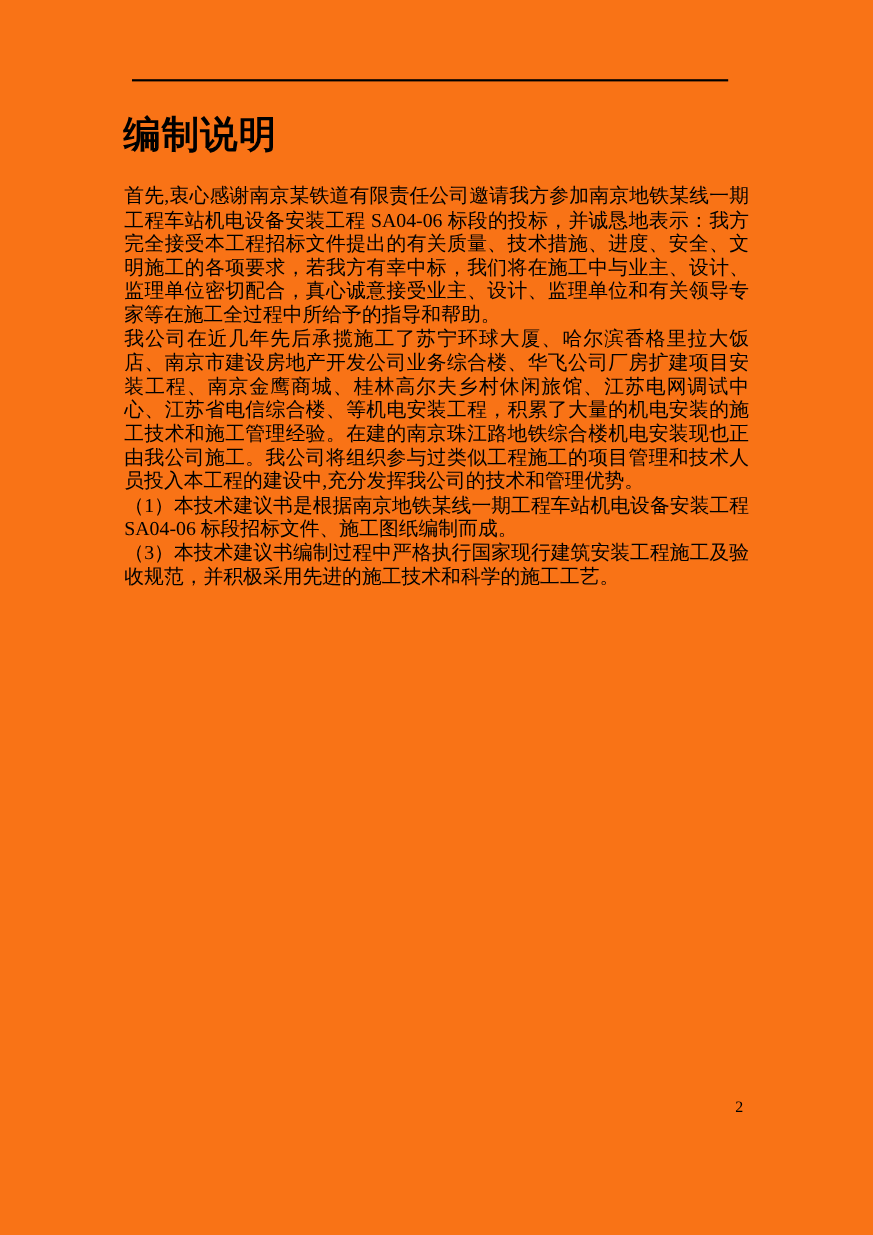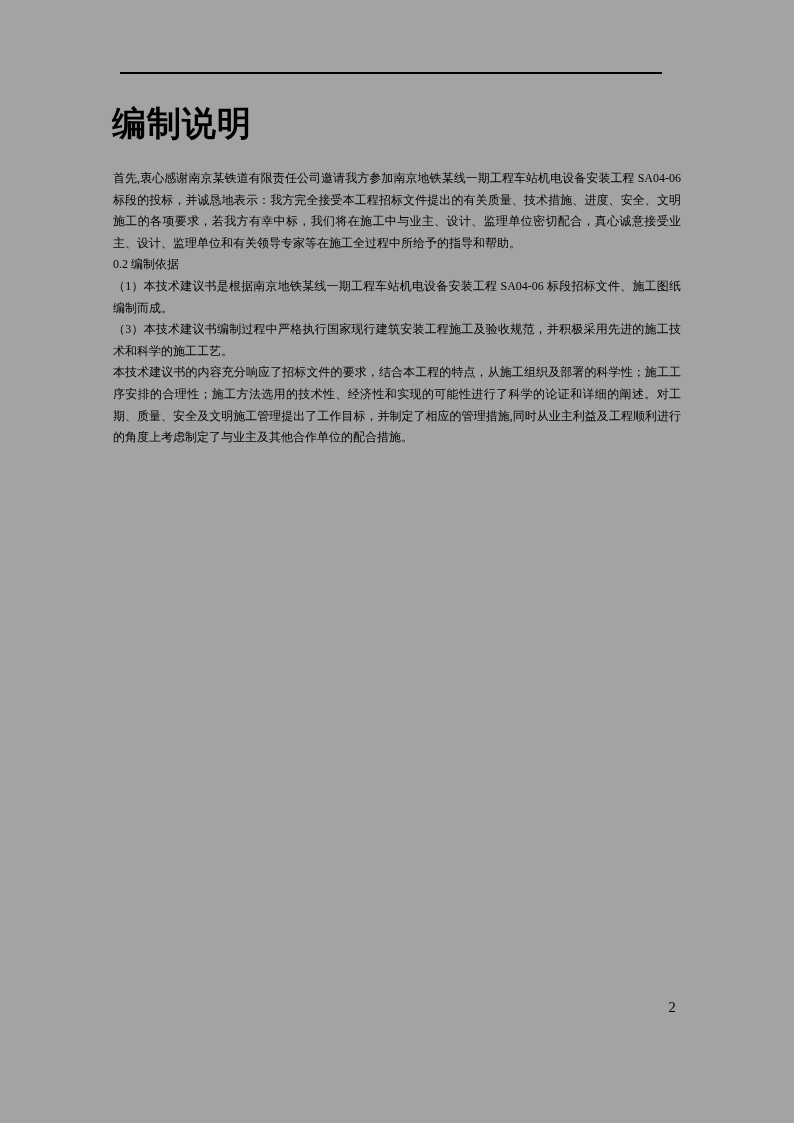--- a/index.html
+++ b/index.html
@@ -4,21 +4,21 @@
 <style>
   html, body {
     margin: 0;
     padding: 0;
     background: #ffffff;
   }
   .page {
     position: relative;
     width: 794px;
     height: 1123px;
-    background: #a3a3a3;
+    background: #f97316;
     overflow: hidden;
     font-family: "Liberation Serif", "DejaVu Serif", serif;
     color: #000000;
   }
   .header-rule {
     position: absolute;
     left: 120px;
     top: 72px;
     width: 542px;
     height: 0;
@@ -34,21 +34,21 @@
     line-height: 1.25;
     letter-spacing: 1px;
     color: #000000;
     white-space: nowrap;
   }
   .content {
     position: absolute;
     left: 113px;
     top: 168px;
     width: 568px;
-    font-size: 12px;
+    font-size: 18px;
     line-height: 21.6px;
     text-align: justify;
     color: #000000;
   }
   .content p {
     margin: 0;
     padding: 0;
   }
   .page-number {
     position: absolute;
@@ -64,21 +64,20 @@
 <body>
 
 <div class="page">
 
   <div class="header-rule"></div>
 
   <h1 class="doc-title">编制说明</h1>
 
   <div class="content">
     <p>首先,衷心感谢南京某铁道有限责任公司邀请我方参加南京地铁某线一期工程车站机电设备安装工程 SA04-06 标段的投标，并诚恳地表示：我方完全接受本工程招标文件提出的有关质量、技术措施、进度、安全、文明施工的各项要求，若我方有幸中标，我们将在施工中与业主、设计、监理单位密切配合，真心诚意接受业主、设计、监理单位和有关领导专家等在施工全过程中所给予的指导和帮助。</p>
-    <p>0.2 编制依据</p>
+    <p>我公司在近几年先后承揽施工了苏宁环球大厦、哈尔滨香格里拉大饭店、南京市建设房地产开发公司业务综合楼、华飞公司厂房扩建项目安装工程、南京金鹰商城、桂林高尔夫乡村休闲旅馆、江苏电网调试中心、江苏省电信综合楼、等机电安装工程，积累了大量的机电安装的施工技术和施工管理经验。在建的南京珠江路地铁综合楼机电安装现也正由我公司施工。我公司将组织参与过类似工程施工的项目管理和技术人员投入本工程的建设中,充分发挥我公司的技术和管理优势。</p>
     <p>（1）本技术建议书是根据南京地铁某线一期工程车站机电设备安装工程 SA04-06 标段招标文件、施工图纸编制而成。</p>
     <p>（3）本技术建议书编制过程中严格执行国家现行建筑安装工程施工及验收规范，并积极采用先进的施工技术和科学的施工工艺。</p>
-    <p>本技术建议书的内容充分响应了招标文件的要求，结合本工程的特点，从施工组织及部署的科学性；施工工序安排的合理性；施工方法选用的技术性、经济性和实现的可能性进行了科学的论证和详细的阐述。对工期、质量、安全及文明施工管理提出了工作目标，并制定了相应的管理措施,同时从业主利益及工程顺利进行的角度上考虑制定了与业主及其他合作单位的配合措施。</p>
   </div>
 
   <div class="page-number">2</div>
 
 </div>
 
 </body></html>

